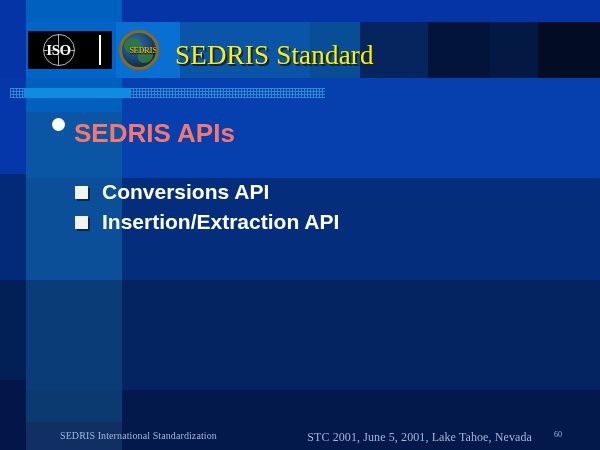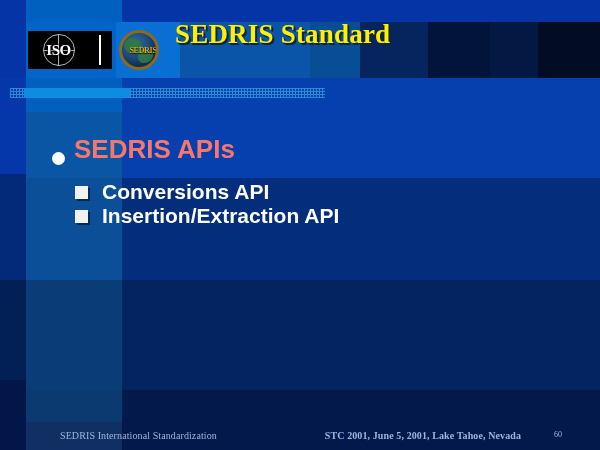--- a/index.html
+++ b/index.html
@@ -246,27 +246,27 @@
     font-size: 8px;
     letter-spacing: -0.3px;
     text-shadow: 0 1px 1px #000;
     margin-left: 8px;
   }
 
   
   .slide-title {
     position: absolute;
     left: 175px;
-    top: 14px;
+    top: 35px;
     height: 40px;
     display: flex;
     align-items: center;
     color: #FFF000;
     font-family: "Liberation Serif", serif;
-    font-weight: bold;
+    font-weight: normal;
     font-size: 27px;
     letter-spacing: 0.2px;
     text-shadow: 2px 2px 0 #10233f, 1px 1px 0 #10233f;
     white-space: nowrap;
   }
 
   
   .deco-rule {
     position: absolute;
     left: 10px;
@@ -292,23 +292,23 @@
       linear-gradient(#2E8FD8 1px, transparent 1px),
       linear-gradient(90deg, #2E8FD8 1px, transparent 1px);
     background-size: 3px 3px, 3px 3px;
     opacity: 0.95;
   }
 
   
   .bullet-l1 {
     position: absolute;
     left: 52px;
-    top: 134px;
-    display: flex;
-    align-items: flex-end;
+    top: 118px;
+    display: flex;
+    align-items: flex-start;
     gap: 9px;
     white-space: nowrap;
   }
   .dot-marker {
     width: 13px;
     height: 13px;
     border-radius: 50%;
     background: #ffffff;
     flex: 0 0 auto;
   }
@@ -322,21 +322,21 @@
 
   .bullet-l2 {
     position: absolute;
     left: 75px;
     display: flex;
     align-items: center;
     gap: 14px;
     white-space: nowrap;
   }
   .bullet-l2.b1 { top: 180px; }
-  .bullet-l2.b2 { top: 204px; }
+  .bullet-l2.b2 { top: 210px; }
   .sq-marker {
     width: 13px;
     height: 13px;
     background: #F2F2F2;
     flex: 0 0 auto;
     box-shadow: 2px 2px 0 rgba(0,0,0,0.45);
   }
   .bullet-l2-text {
     color: #FFFFFF;
     font-size: 21px;
@@ -350,28 +350,27 @@
     left: 60px;
     top: 430px;
     color: #9FB6DC;
     font-family: "Liberation Serif", serif;
     font-size: 10px;
     letter-spacing: 0.1px;
     white-space: nowrap;
   }
   .footer-right {
     position: absolute;
-    right: 79px;
+    right: 68px;
     top: 430px;
     color: #9FB6DC;
     font-family: "Liberation Serif", serif;
-    font-size: 10px;
+    font-size: 12px;
     letter-spacing: 0.1px;
     white-space: nowrap;
-    font-weight: bold;
   }
   .footer-page {
     position: absolute;
     right: 38px;
     top: 430px;
     color: #9FB6DC;
     font-family: "Liberation Serif", serif;
     font-size: 8px;
     white-space: nowrap;
   }

